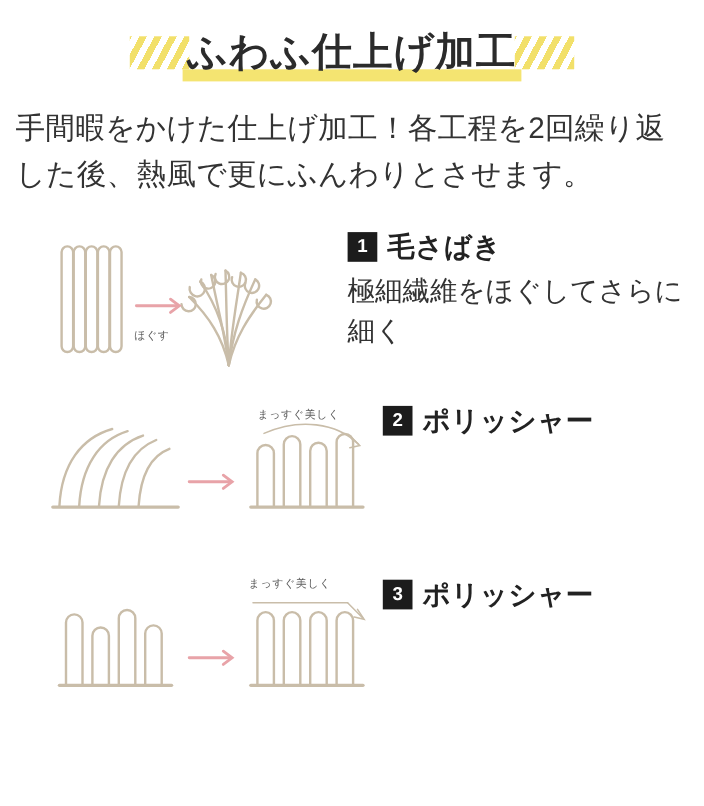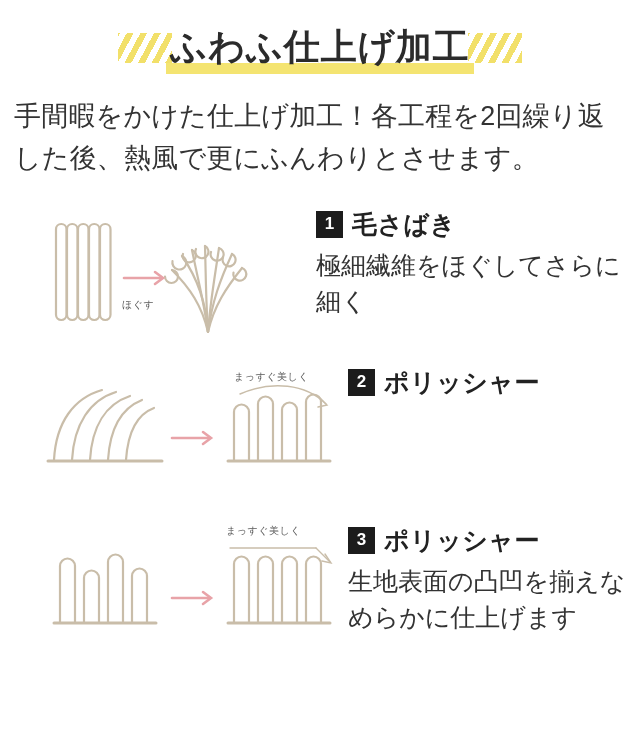--- a/index.html
+++ b/index.html
@@ -267,18 +267,17 @@
             <path d="M159,74 L167,80 L159,86" stroke="#e8a3a8" stroke-width="2.6"></path>
           </g>
         </svg>
         <span class="fig-caption" style="left:182px; top:6px;">まっすぐ美しく</span>
       </div>
       <div class="step-body">
         <div class="step-head">
           <span class="step-num">3</span>
           <span class="step-title">ポリッシャー</span>
         </div>
-        <div class="step-desc">生地表面の凸凹を揃えなめらかに仕上げます</div>
       </div>
     </div>
 
   </div>
 </div>
 
 </body></html>

